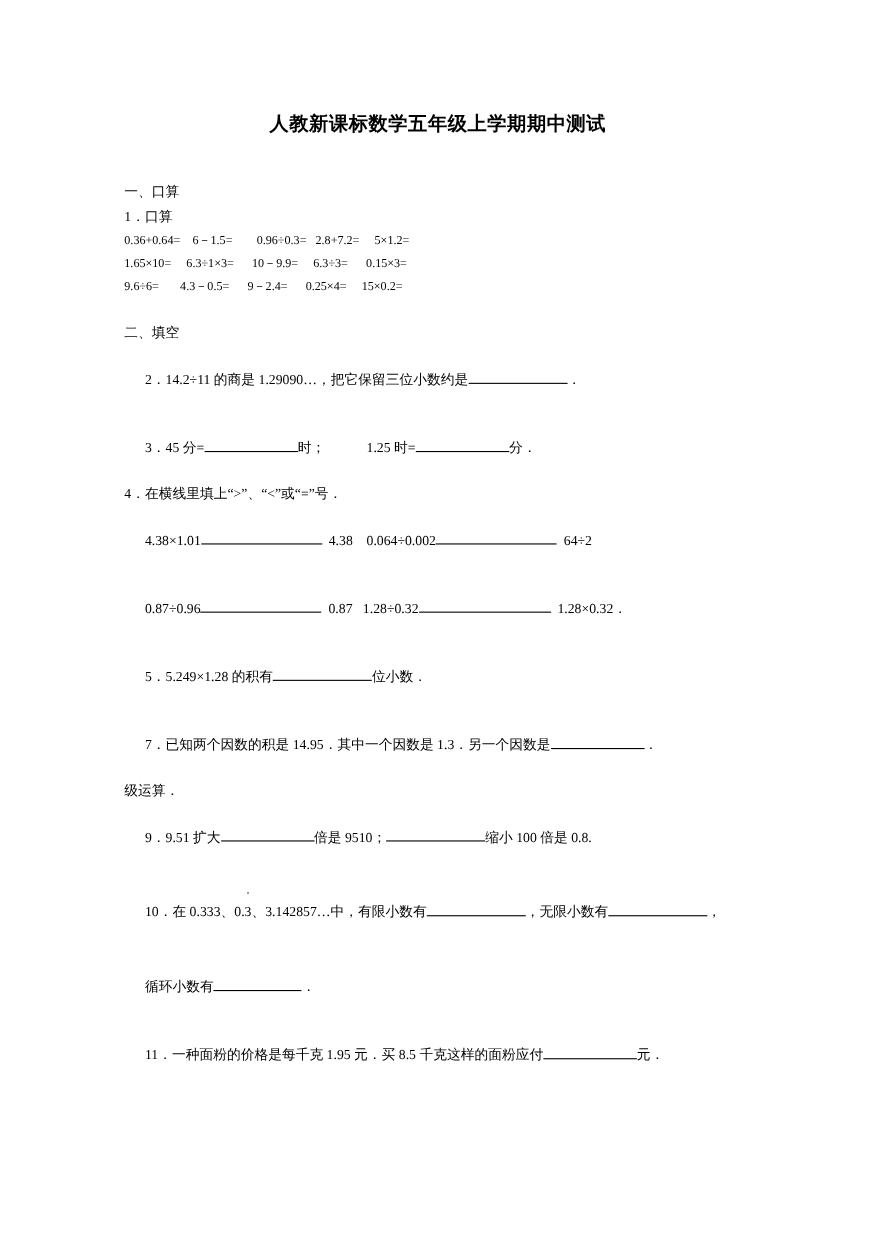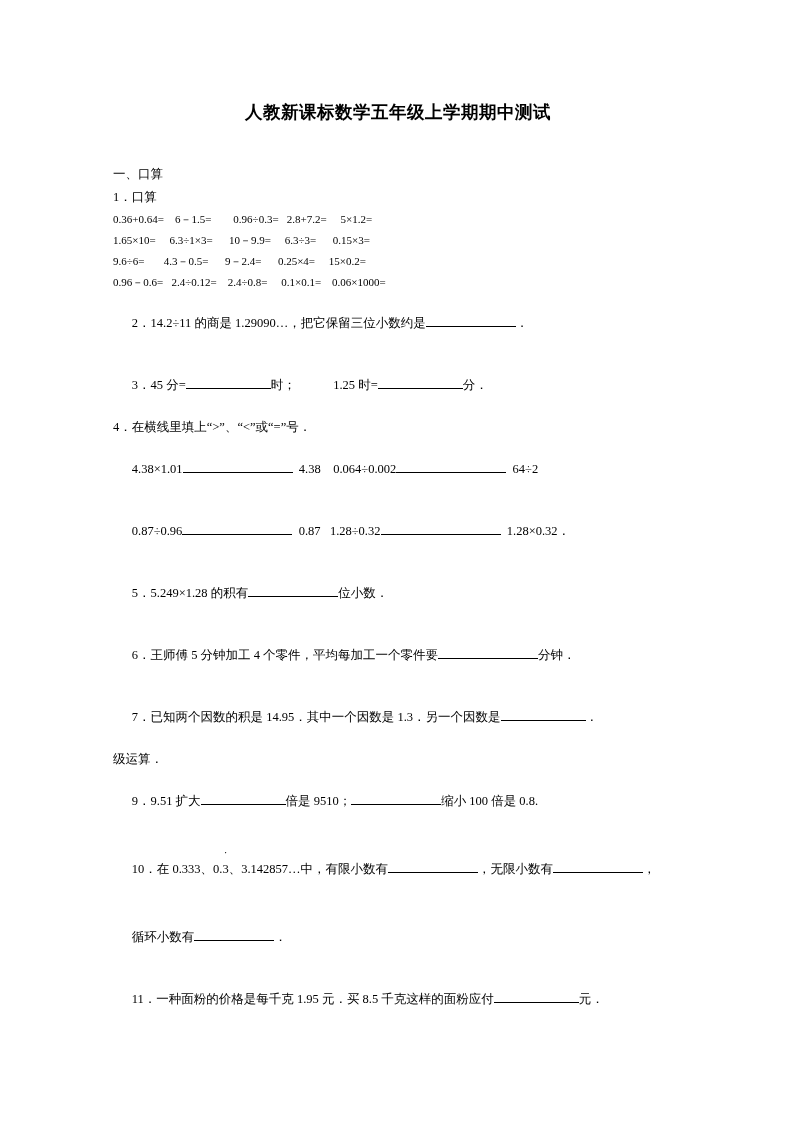--- a/index.html
+++ b/index.html
@@ -84,22 +84,22 @@
 <div class="page">
   <div class="content">
 
     <div class="doc-title">人教新课标数学五年级上学期期中测试</div>
 
     <div class="section-head" style="margin-top:42px;">一、口算</div>
     <div class="line">1．口算</div>
     <div class="oral-row">0.36+0.64=    6－1.5=        0.96÷0.3=   2.8+7.2=     5×1.2=</div>
     <div class="oral-row">1.65×10=     6.3÷1×3=      10－9.9=     6.3÷3=      0.15×3=</div>
     <div class="oral-row">9.6÷6=       4.3－0.5=      9－2.4=      0.25×4=     15×0.2=</div>
-    <div class="oral-row">0.96－0.6=   2.4÷0.12=    2.4÷0.8=     0.1×0.1=    0.06×1000=</div>
 
+    <div class="section-head" style="margin-top:22px;">二、填空</div>
 
     <div class="line">
       <span>2．14.2÷11 的商是 1.29090…，把它保留三位小数约是</span><span class="blank b90"></span><span>．</span>
     </div>
 
     <div class="line">
       <span>3．45 分=</span><span class="blank b85"></span><span>时；            1.25 时=</span><span class="blank b85"></span><span>分．</span>
     </div>
 
     <div class="line">4．在横线里填上“&gt;”、“&lt;”或“=”号．</div>
@@ -109,23 +109,20 @@
     </div>
 
     <div class="line">
       <span>0.87÷0.96</span><span class="blank b110"></span><span>  0.87   1.28÷0.32</span><span class="blank b120"></span><span>  1.28×0.32．</span>
     </div>
 
     <div class="line">
       <span>5．5.249×1.28 的积有</span><span class="blank b90"></span><span>位小数．</span>
     </div>
 
-    <div class="line">
-      <span>6．王师傅 5 分钟加工 4 个零件，平均每加工一个零件要</span><span class="blank b100"></span><span>分钟．</span>
-    </div>
 
     <div class="line">
       <span>7．已知两个因数的积是 14.95．其中一个因数是 1.3．另一个因数是</span><span class="blank b85"></span><span>．</span>
     </div>
 
     <div class="line">级运算．</div>
 
     <div class="line">
       <span>9．9.51 扩大</span><span class="blank b85"></span><span>倍是 9510；</span><span class="blank b90"></span><span>缩小 100 倍是 0.8.</span>
     </div>

